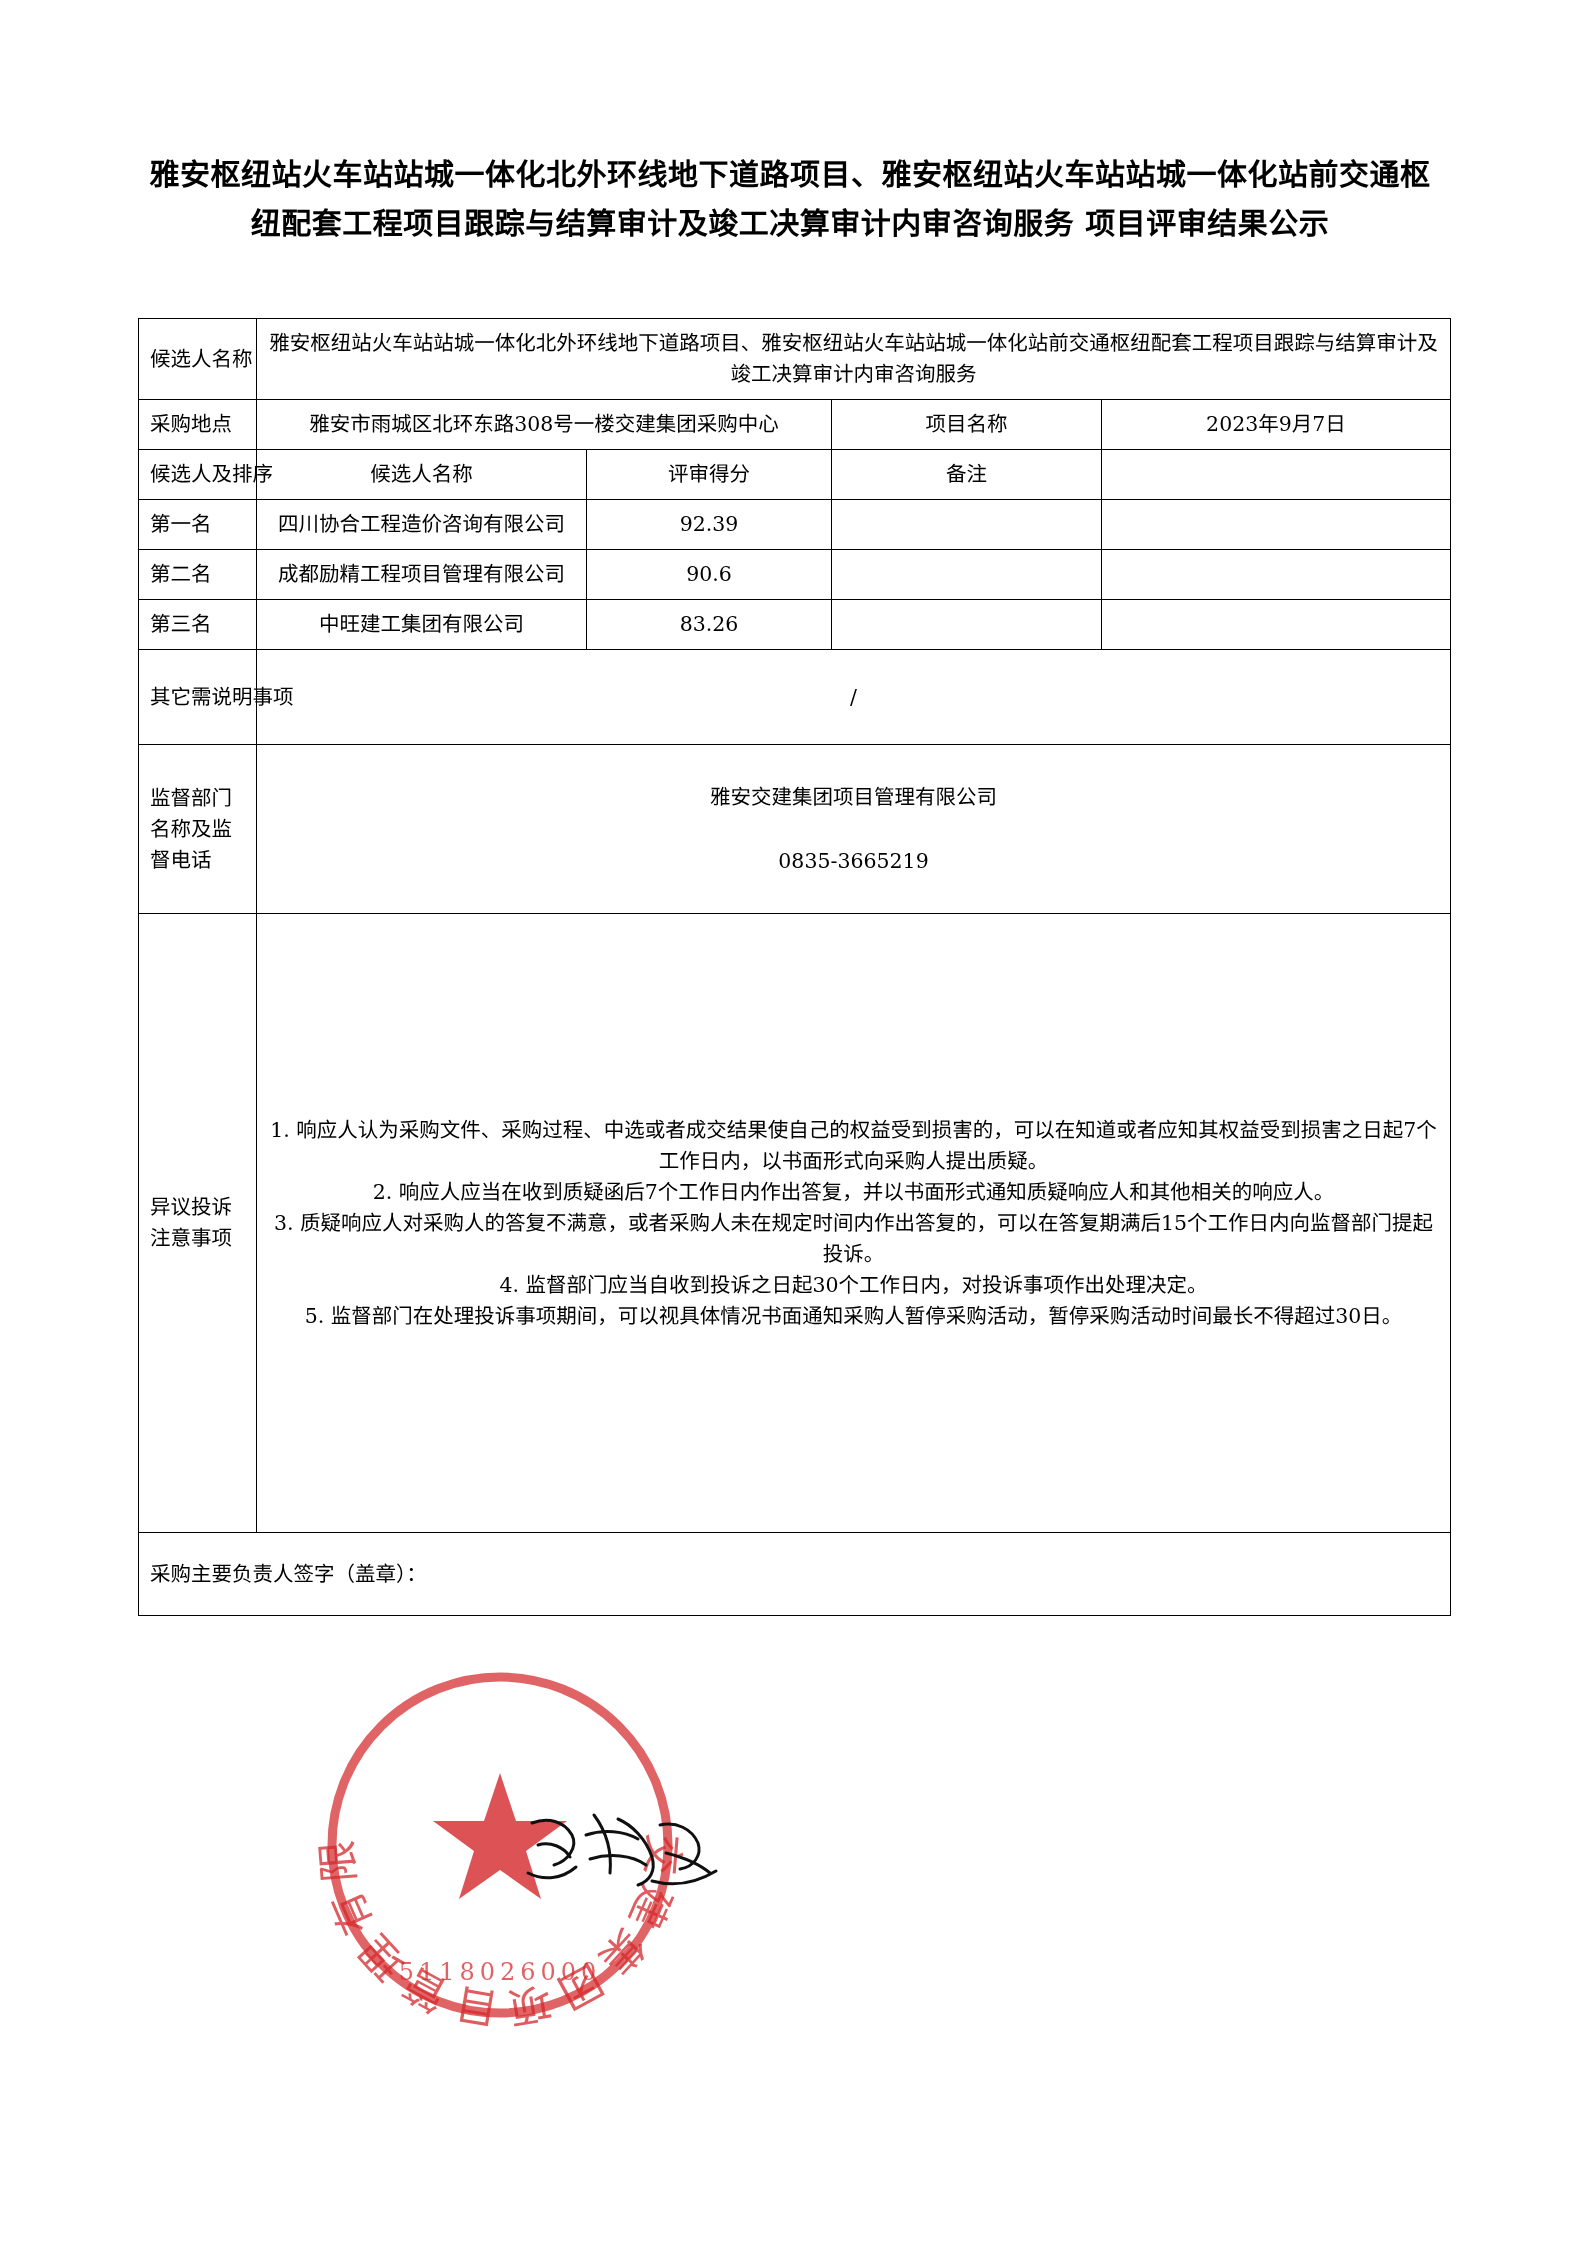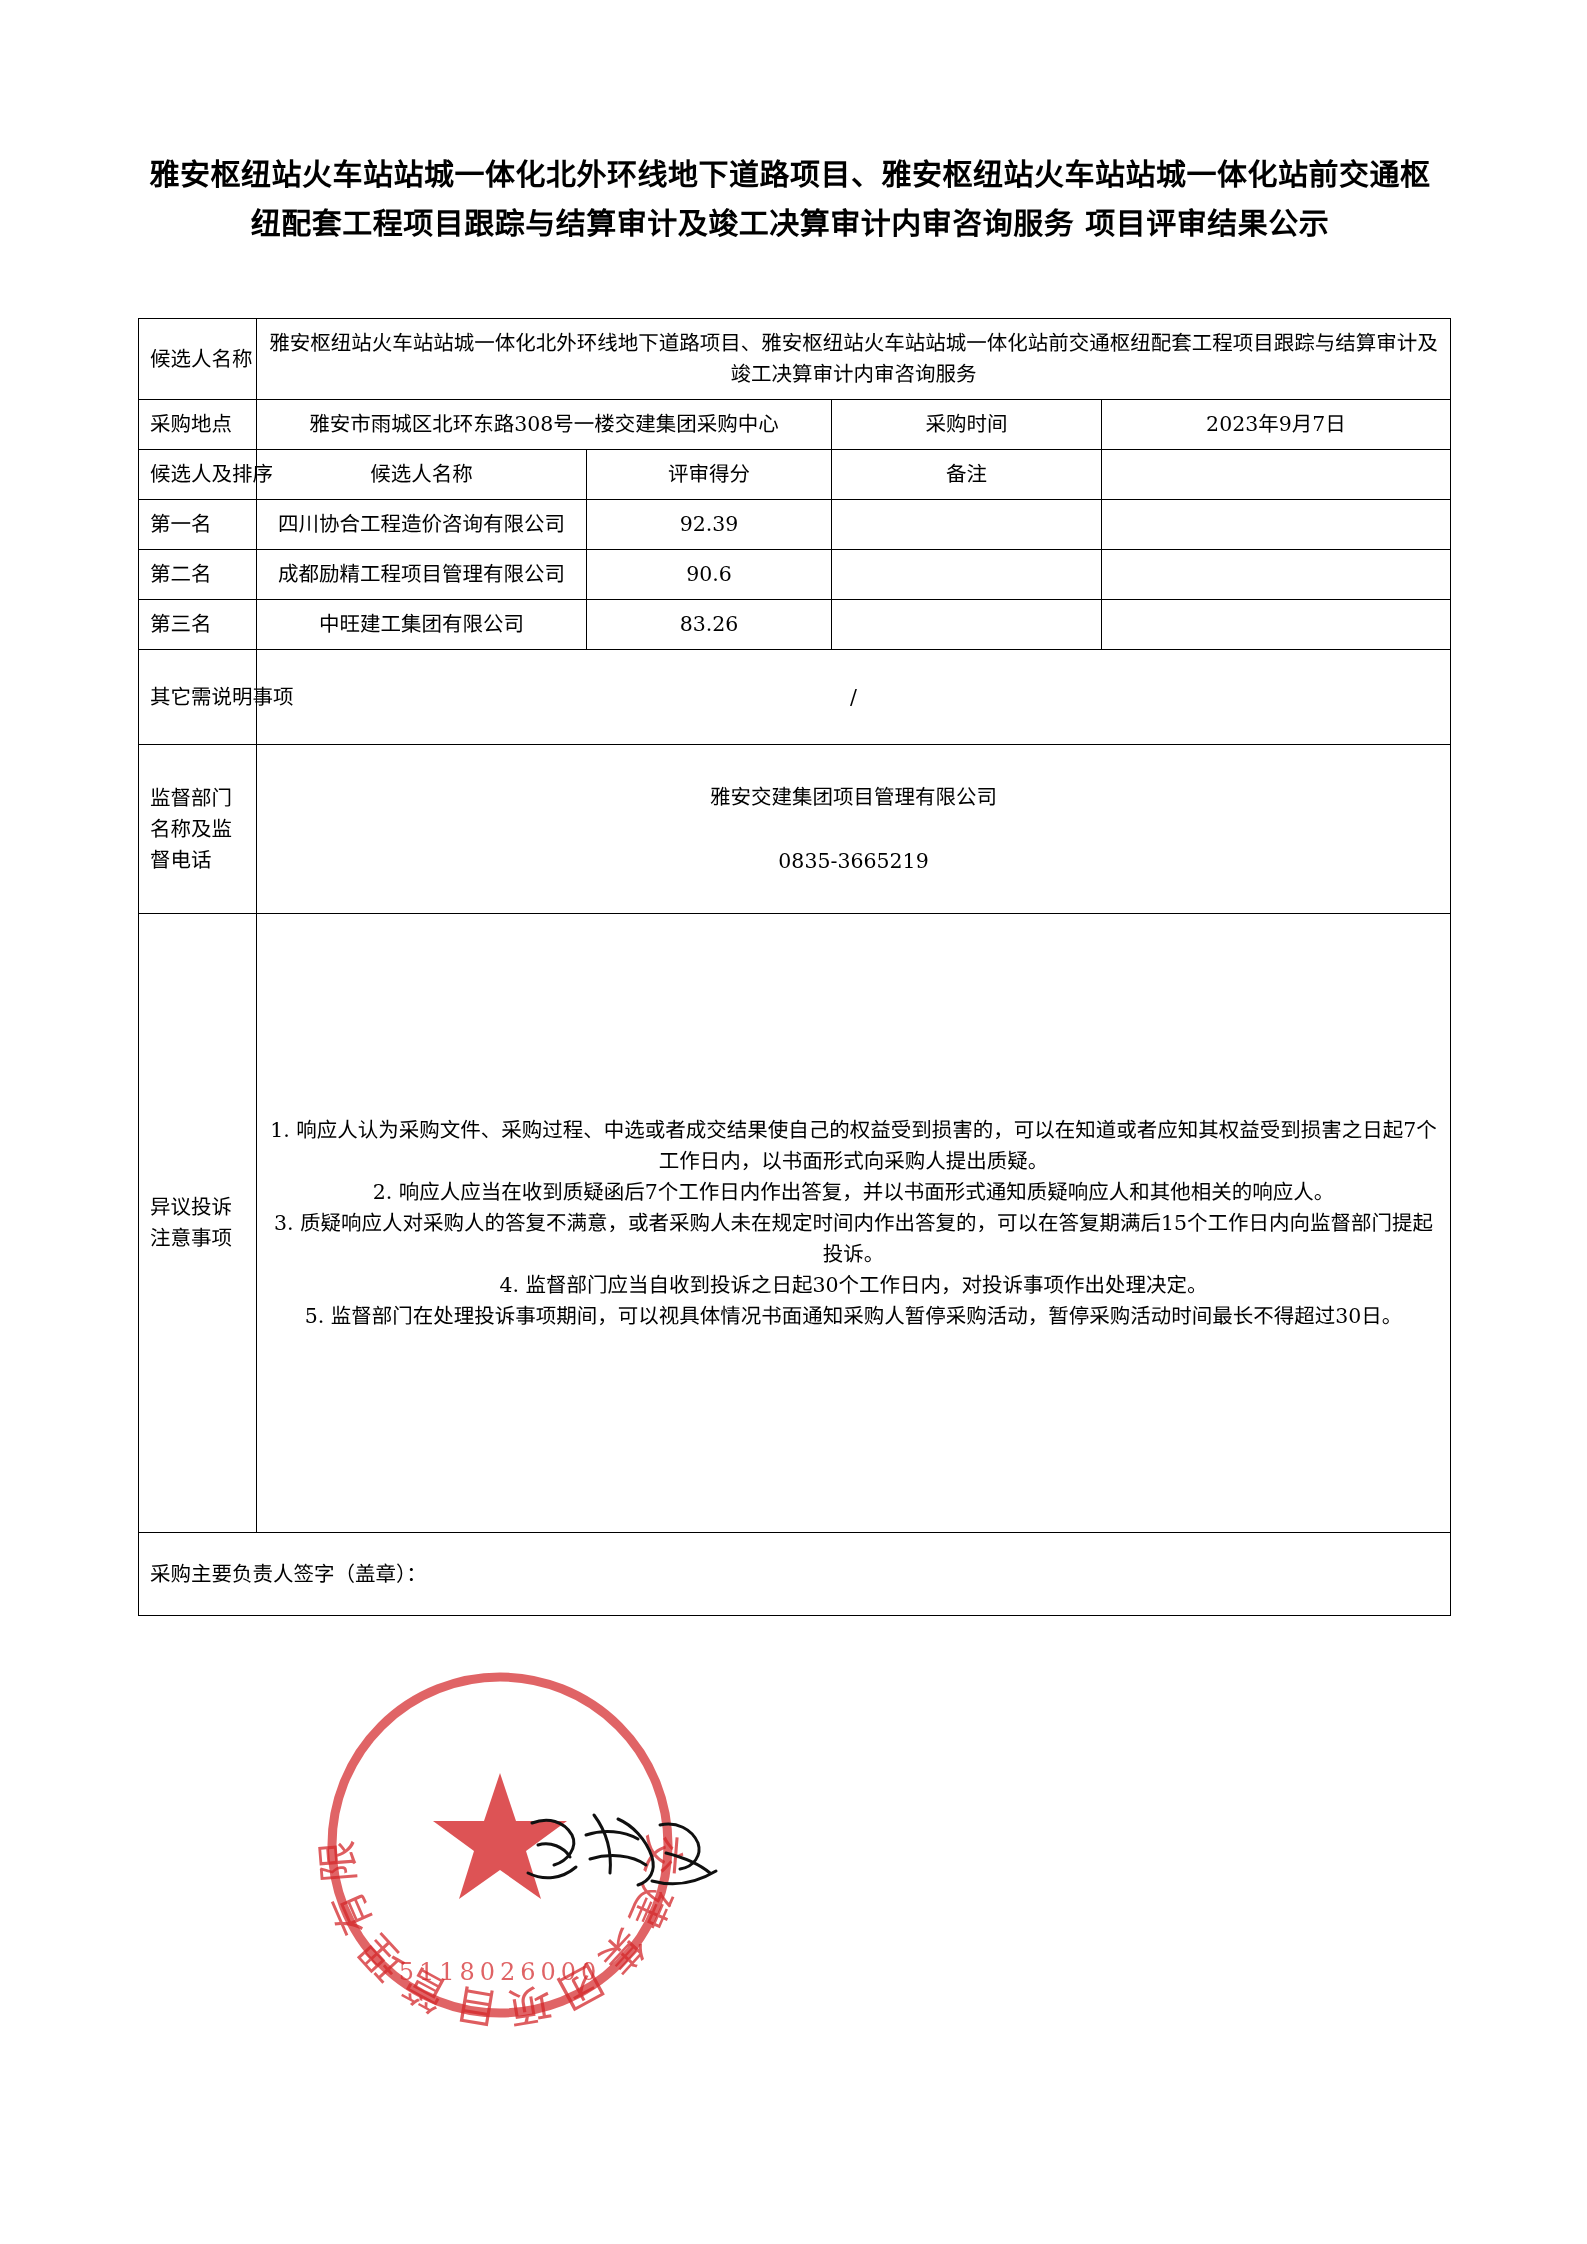--- a/index.html
+++ b/index.html
@@ -116,21 +116,21 @@
       <col style="width:349px">
     </colgroup>
     <tbody>
       <tr>
         <td class="lbl">候选人名称</td>
         <td class="val tall" colspan="4">雅安枢纽站火车站站城一体化北外环线地下道路项目、雅安枢纽站火车站站城一体化站前交通枢纽配套工程项目跟踪与结算审计及竣工决算审计内审咨询服务</td>
       </tr>
       <tr>
         <td class="lbl">采购地点</td>
         <td class="val" colspan="2">雅安市雨城区北环东路308号一楼交建集团采购中心</td>
-        <td class="ctr">采购时间</td>
+        <td class="ctr">项目名称</td>
         <td class="ctr">2023年9月7日</td>
       </tr>
       <tr>
         <td class="lbl">候选人及排序</td>
         <td class="ctr">候选人名称</td>
         <td class="ctr">评审得分</td>
         <td class="ctr">备注</td>
         <td></td>
       </tr>
       <tr>

